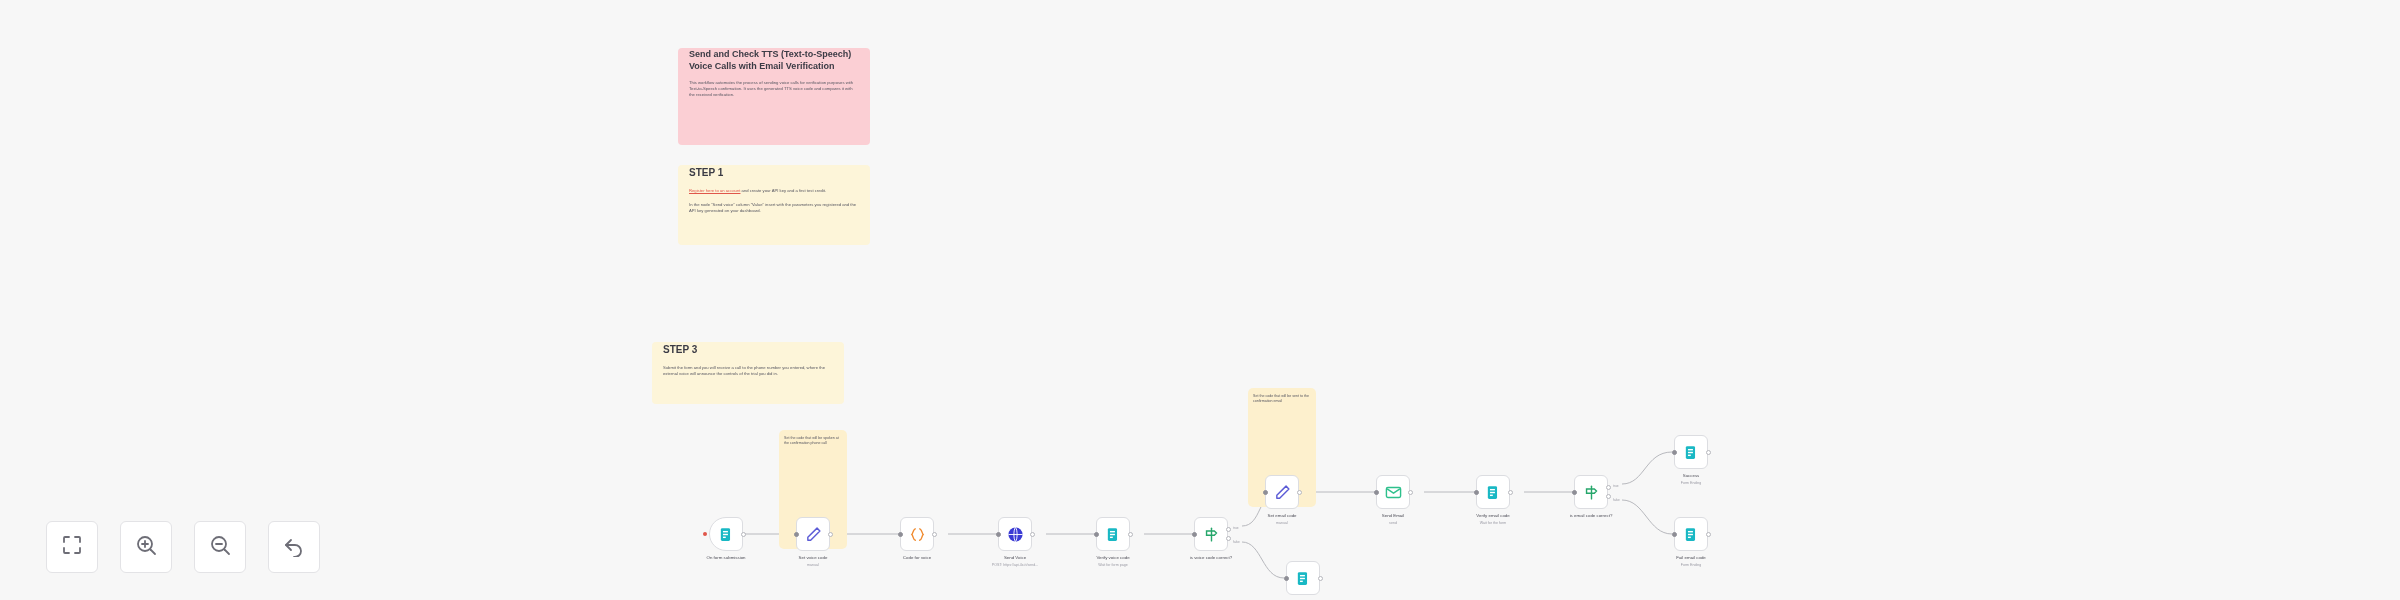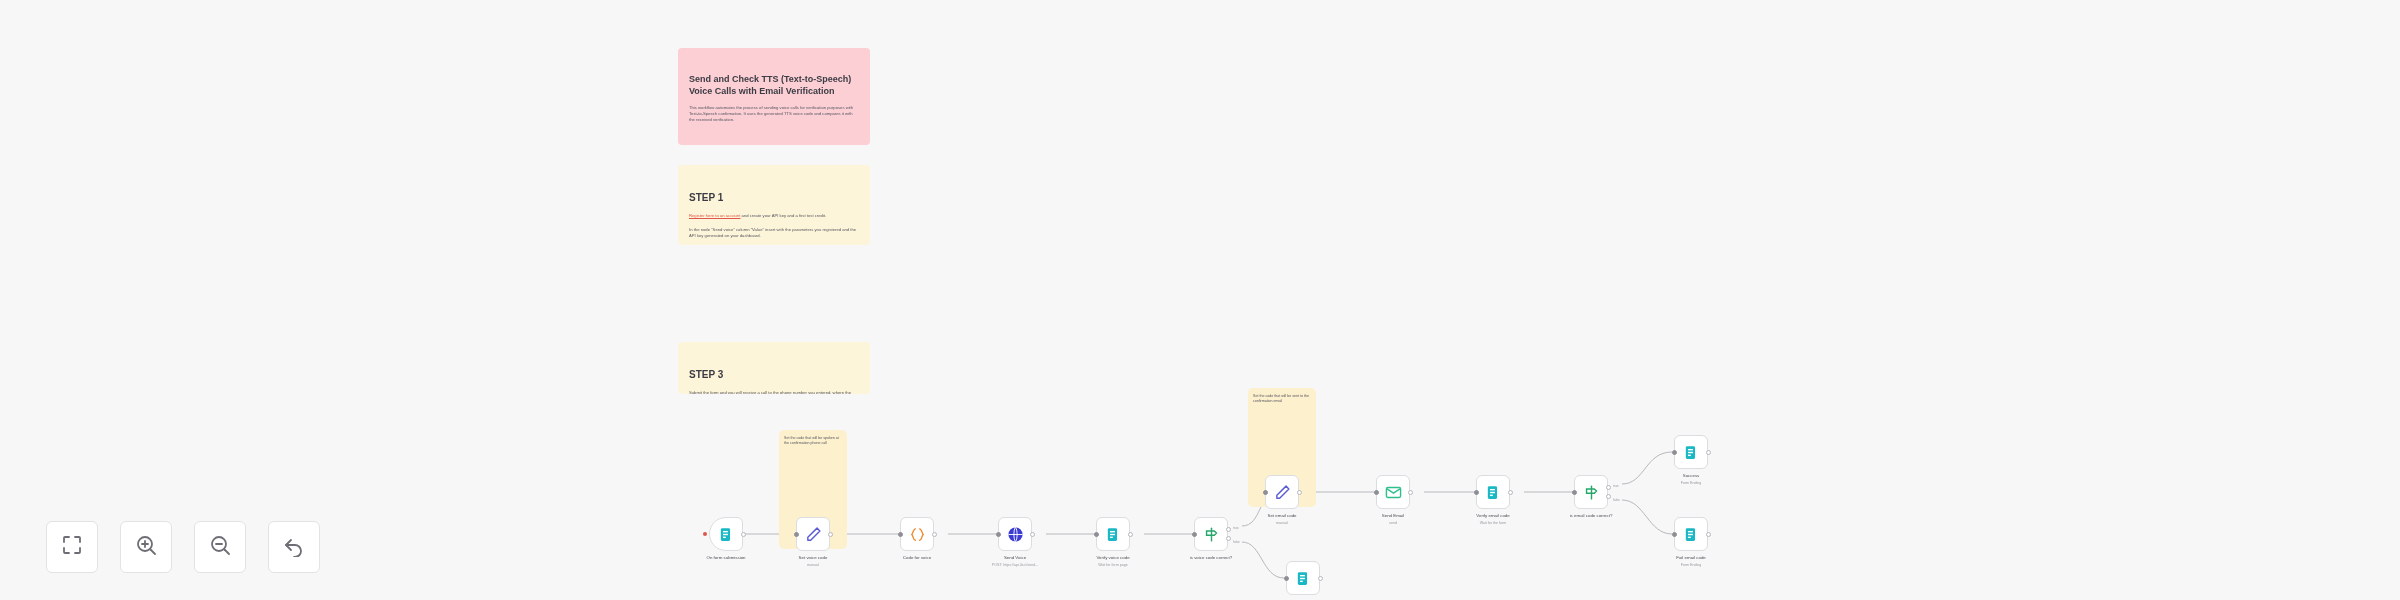--- a/index.html
+++ b/index.html
@@ -12,21 +12,21 @@
   #canvas {
     position: relative;
     width: 2400px; height: 600px;
     background: #f7f7f7;
   }
 
   
   .sticky {
     position: absolute;
     border-radius: 4px;
-    padding: 26px 11px;
+    padding: 1px 11px;
     overflow: hidden;
   }
   .sticky.pink { background: #fbcfd4; }
   .sticky.yellow { background: #fdf5d9; }
   .sticky-title {
     font-weight: bold;
     color: #3b3b45;
     line-height: 1.32;
     margin-bottom: 7px;
   }
@@ -37,21 +37,21 @@
   .sticky-body p { margin-bottom: 8px; }
   .sticky-body p:last-child { margin-bottom: 0; }
   .sticky-link { color: #e0564a; text-decoration: underline; }
 
   #note-intro { left: 678px; top: 48px; width: 192px; height: 97px; }
   #note-intro .sticky-title { font-size: 9px; }
   #note-intro .sticky-body { font-size: 4.2px; }
 
   #note-step1 { left: 678px; top: 165px; width: 192px; height: 80px; }
   #note-step2 { left: 678px; top: 263px; width: 192px; height: 62px; }
-  #note-step3 { left: 678px; top: 342px; width: 192px; height: 46px; }
+  #note-step3 { left: 652px; top: 342px; width: 192px; height: 62px; }
   .step .sticky-title { font-size: 10px; margin-bottom: 9px; }
   .step .sticky-body { font-size: 4.2px; }
 
   
   .band {
     position: absolute;
     background: #fdf0cd;
     border-radius: 5px;
   }
   #band-set-voice { left: 779px; top: 430px; width: 68px; height: 119px; }

